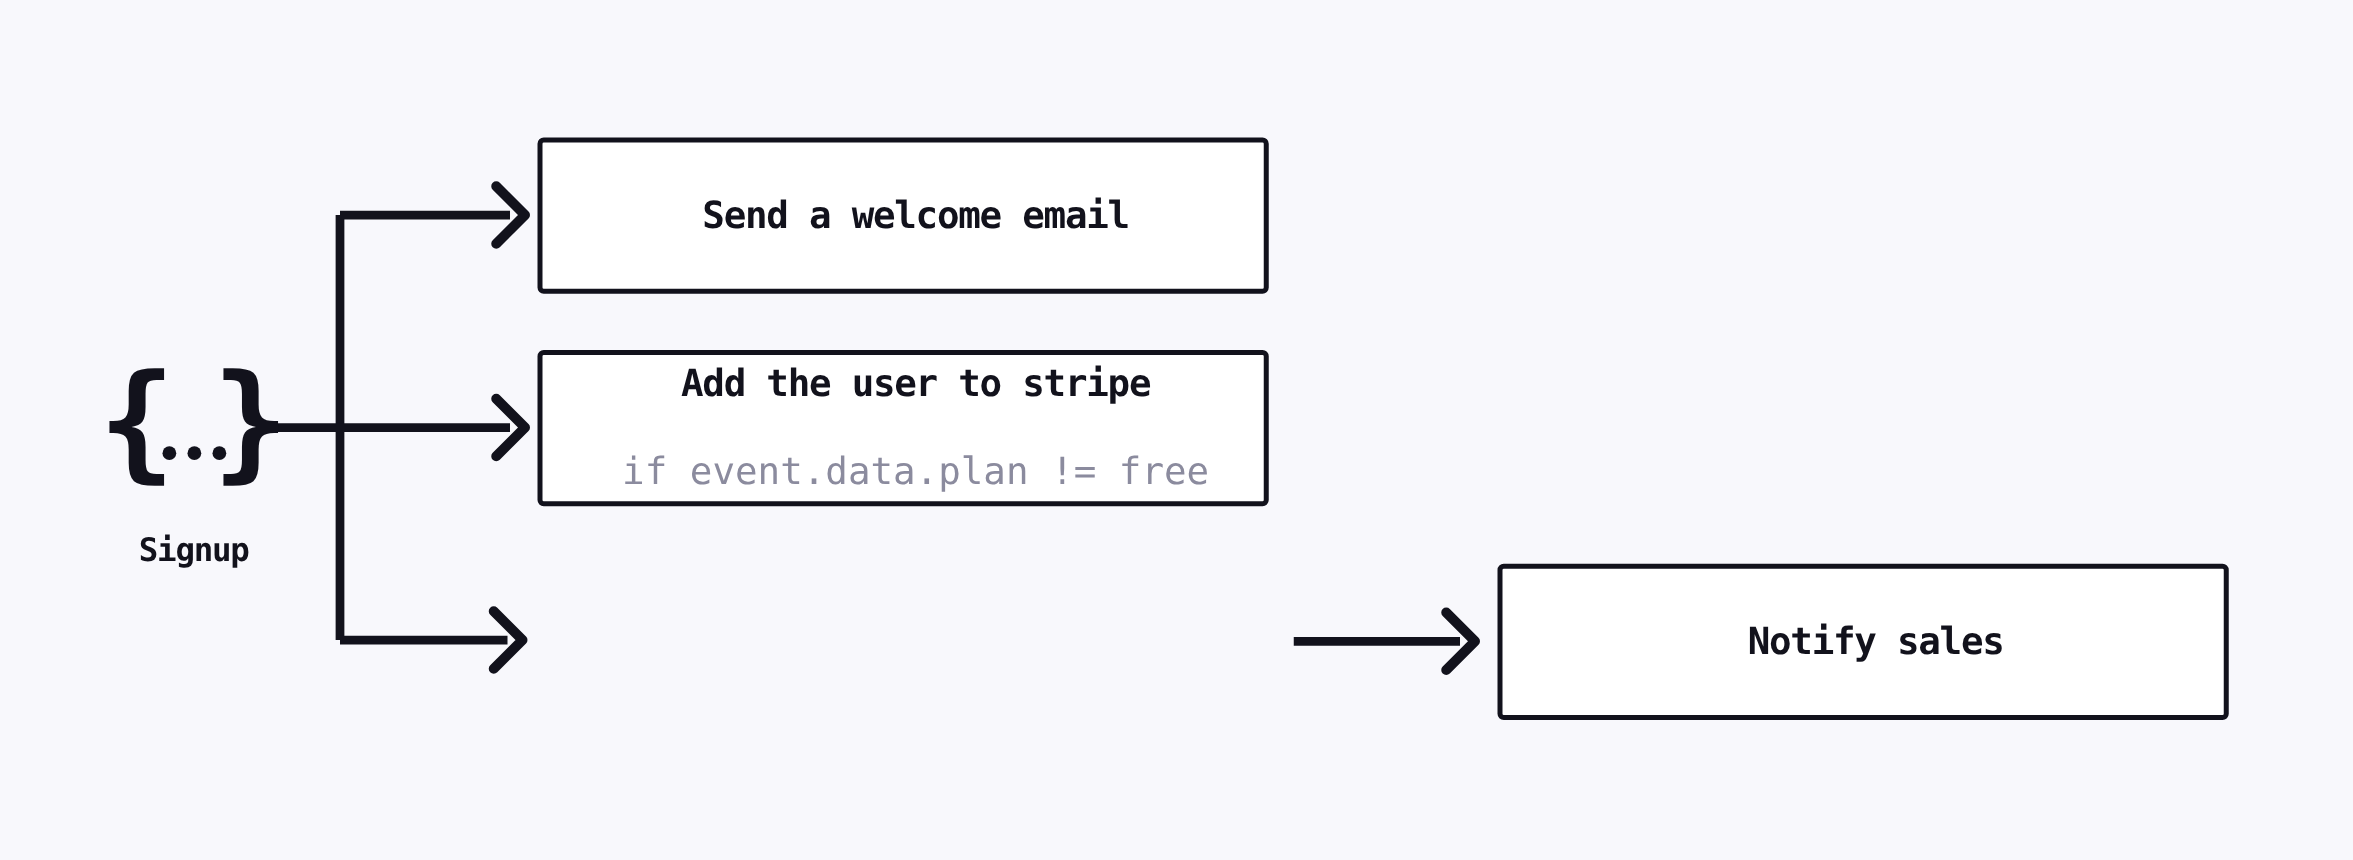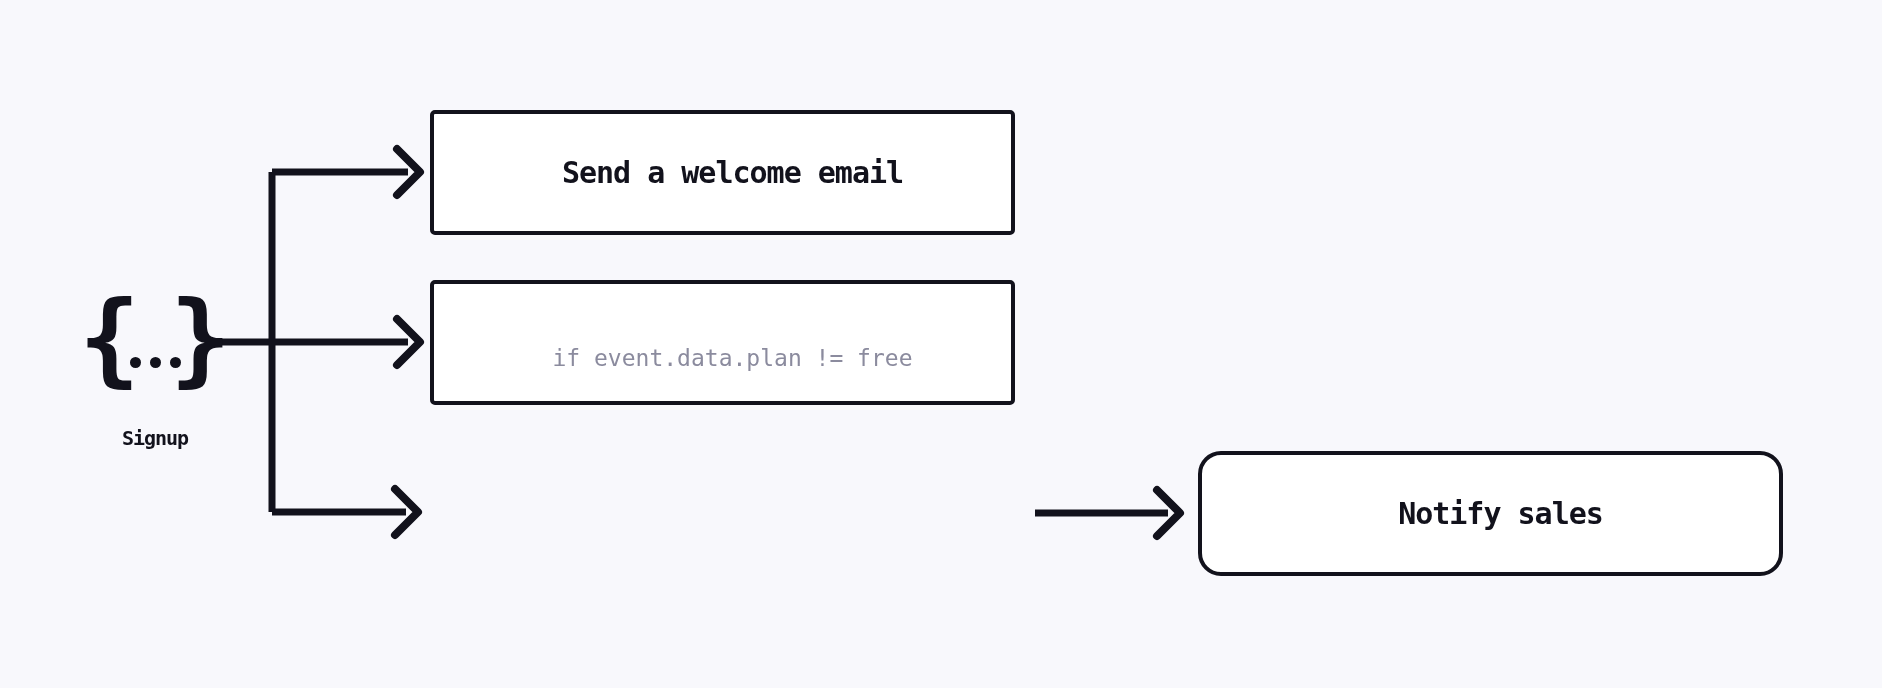--- a/index.html
+++ b/index.html
@@ -60,21 +60,21 @@
   }
   .dot {
     width: 11px;
     height: 11px;
     border-radius: 50%;
     background: var(--ink);
   }
   .trigger-label {
     margin-top: 42px;
     text-align: center;
-    font-size: 20px;
+    font-size: 26px;
     font-weight: bold;
     letter-spacing: -1px;
   }
 
   
   .step {
     position: absolute;
     width: 585px;
     height: 125px;
     background: var(--card-bg);
@@ -87,29 +87,29 @@
     gap: 5px;
     padding-left: 20px;
   }
   .step-title {
     font-size: 30px;
     font-weight: bold;
     letter-spacing: -1px;
     white-space: nowrap;
   }
   .step-cond {
-    font-size: 23px;
+    font-size: 30px;
     color: var(--muted);
     white-space: nowrap;
     margin-top: 30px;
   }
   .s1 { left: 430px; top: 110px; }
   .s2 { left: 430px; top: 280px; }
   .s3 { left: 430px; top: 450px; }
-  .s4 { left: 1198px; top: 451px; border-radius: 23px; }
+  .s4 { left: 1198px; top: 451px; }
 </style>
 </head>
 <body>
 
 <div class="canvas">
 
   <svg class="arrows" viewBox="0 0 1882 688" xmlns="http://www.w3.org/2000/svg">
 
     <path class="line" d="M 272 172 V 512"></path>
     <path class="line" d="M 272 172 H 408"></path>
@@ -133,20 +133,21 @@
       <span class="brace">}</span>
     </div>
     <div class="trigger-label">Signup</div>
   </div>
 
   <div class="step s1">
     <div class="step-title">Send a welcome email</div>
   </div>
 
   <div class="step s2">
+    <div class="step-title">Add the user to stripe</div>
     <div class="step-cond">if event.data.plan != free</div>
   </div>
 
 
   <div class="step s4">
     <div class="step-title">Notify sales</div>
   </div>
 
 </div>
 

